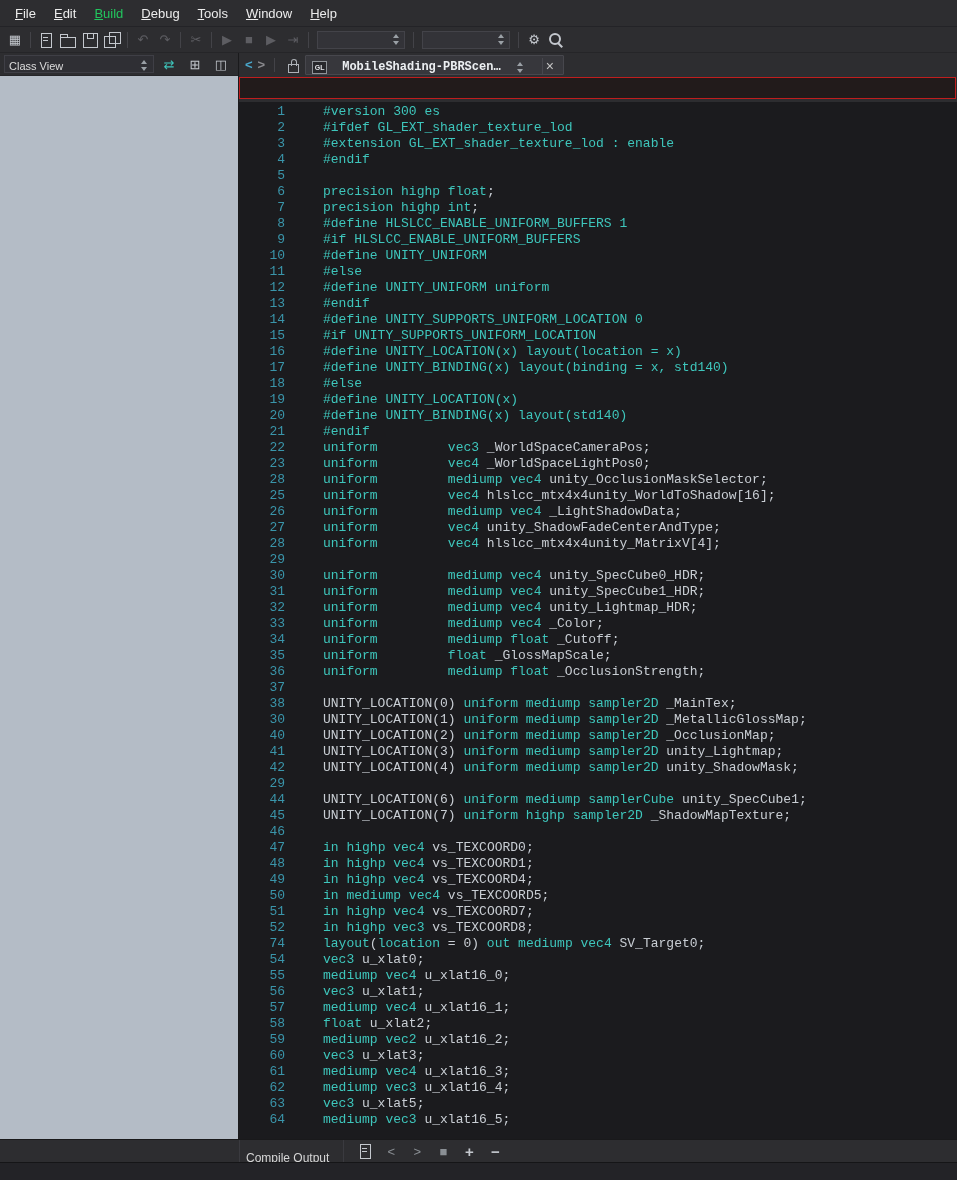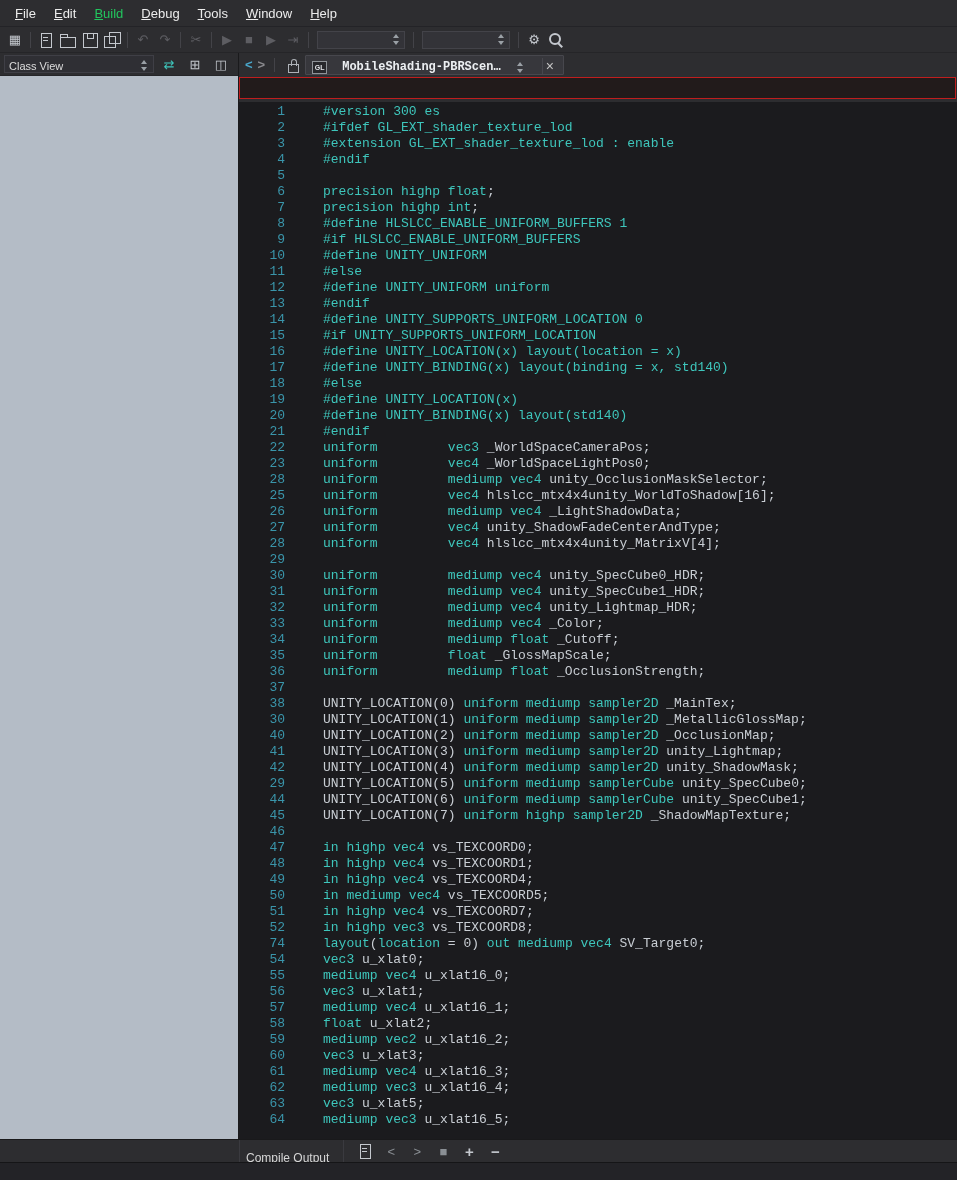--- a/index.html
+++ b/index.html
@@ -204,21 +204,21 @@
           <div class="line"><span class="ln">33</span><span class="ct"><span class="tk">uniform</span> 	<span class="tk">mediump</span> <span class="tk">vec4</span> _Color;</span></div>
           <div class="line"><span class="ln">34</span><span class="ct"><span class="tk">uniform</span> 	<span class="tk">mediump</span> <span class="tk">float</span> _Cutoff;</span></div>
           <div class="line"><span class="ln">35</span><span class="ct"><span class="tk">uniform</span> 	<span class="tk">float</span> _GlossMapScale;</span></div>
           <div class="line"><span class="ln">36</span><span class="ct"><span class="tk">uniform</span> 	<span class="tk">mediump</span> <span class="tk">float</span> _OcclusionStrength;</span></div>
           <div class="line"><span class="ln">37</span></div>
           <div class="line"><span class="ln">38</span><span class="ct">UNITY_LOCATION(0) <span class="tk">uniform</span> <span class="tk">mediump</span> <span class="tk">sampler2D</span> _MainTex;</span></div>
           <div class="line"><span class="ln">30</span><span class="ct">UNITY_LOCATION(1) <span class="tk">uniform</span> <span class="tk">mediump</span> <span class="tk">sampler2D</span> _MetallicGlossMap;</span></div>
           <div class="line"><span class="ln">40</span><span class="ct">UNITY_LOCATION(2) <span class="tk">uniform</span> <span class="tk">mediump</span> <span class="tk">sampler2D</span> _OcclusionMap;</span></div>
           <div class="line"><span class="ln">41</span><span class="ct">UNITY_LOCATION(3) <span class="tk">uniform</span> <span class="tk">mediump</span> <span class="tk">sampler2D</span> unity_Lightmap;</span></div>
           <div class="line"><span class="ln">42</span><span class="ct">UNITY_LOCATION(4) <span class="tk">uniform</span> <span class="tk">mediump</span> <span class="tk">sampler2D</span> unity_ShadowMask;</span></div>
-          <div class="line"><span class="ln">29</span><span class="ct">UNITY_LOCATION(5) <span class="tk">uniform</span> <span class="tk">mediump</span> <span class="tk">samplerCube</span> unity_SpecCube0;</span></div>
+          <div class="line"><span class="ln">29</span></div>
           <div class="line"><span class="ln">44</span><span class="ct">UNITY_LOCATION(6) <span class="tk">uniform</span> <span class="tk">mediump</span> <span class="tk">samplerCube</span> unity_SpecCube1;</span></div>
           <div class="line"><span class="ln">45</span><span class="ct">UNITY_LOCATION(7) <span class="tk">uniform</span> <span class="tk">highp</span> <span class="tk">sampler2D</span> _ShadowMapTexture;</span></div>
           <div class="line"><span class="ln">46</span></div>
           <div class="line"><span class="ln">47</span><span class="ct"><span class="tk">in</span> <span class="tk">highp</span> <span class="tk">vec4</span> vs_TEXCOORD0;</span></div>
           <div class="line"><span class="ln">48</span><span class="ct"><span class="tk">in</span> <span class="tk">highp</span> <span class="tk">vec4</span> vs_TEXCOORD1;</span></div>
           <div class="line"><span class="ln">49</span><span class="ct"><span class="tk">in</span> <span class="tk">highp</span> <span class="tk">vec4</span> vs_TEXCOORD4;</span></div>
           <div class="line"><span class="ln">50</span><span class="ct"><span class="tk">in</span> <span class="tk">mediump</span> <span class="tk">vec4</span> vs_TEXCOORD5;</span></div>
           <div class="line"><span class="ln">51</span><span class="ct"><span class="tk">in</span> <span class="tk">highp</span> <span class="tk">vec4</span> vs_TEXCOORD7;</span></div>
           <div class="line"><span class="ln">52</span><span class="ct"><span class="tk">in</span> <span class="tk">highp</span> <span class="tk">vec3</span> vs_TEXCOORD8;</span></div>
           <div class="line"><span class="ln">74</span><span class="ct"><span class="tk">layout</span>(<span class="tk">location</span> = 0) <span class="tk">out</span> <span class="tk">mediump</span> <span class="tk">vec4</span> SV_Target0;</span></div>

